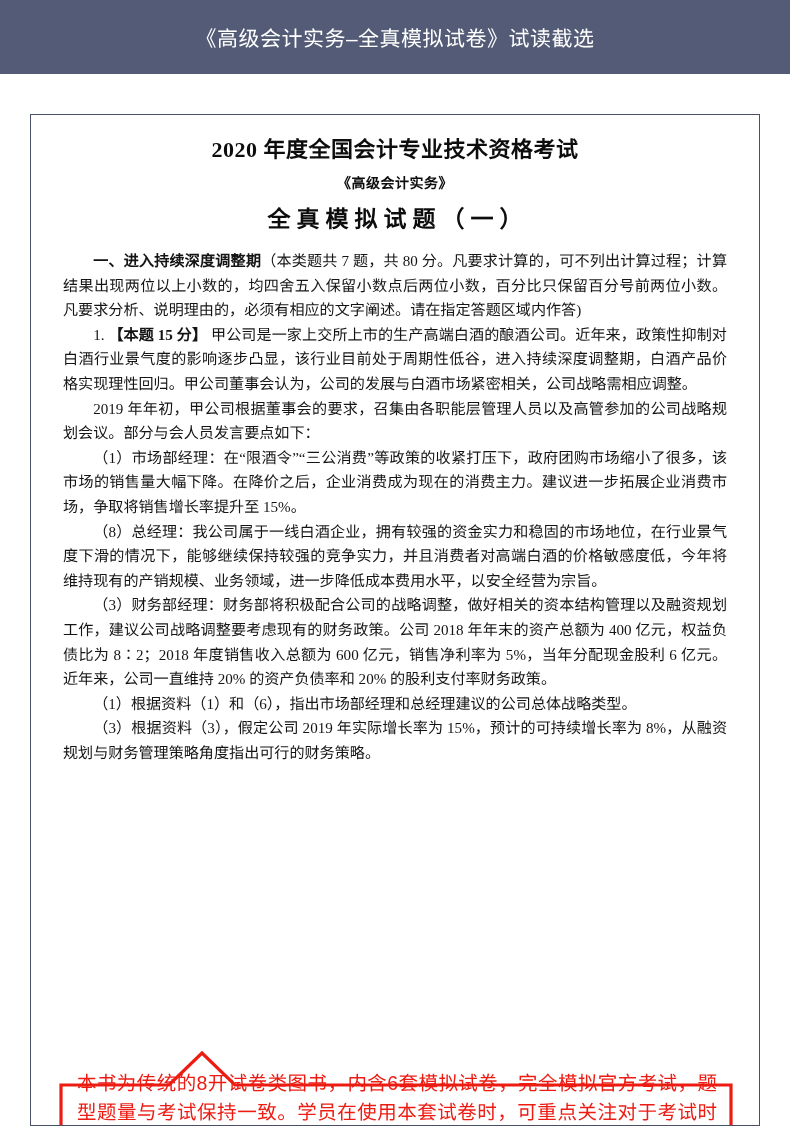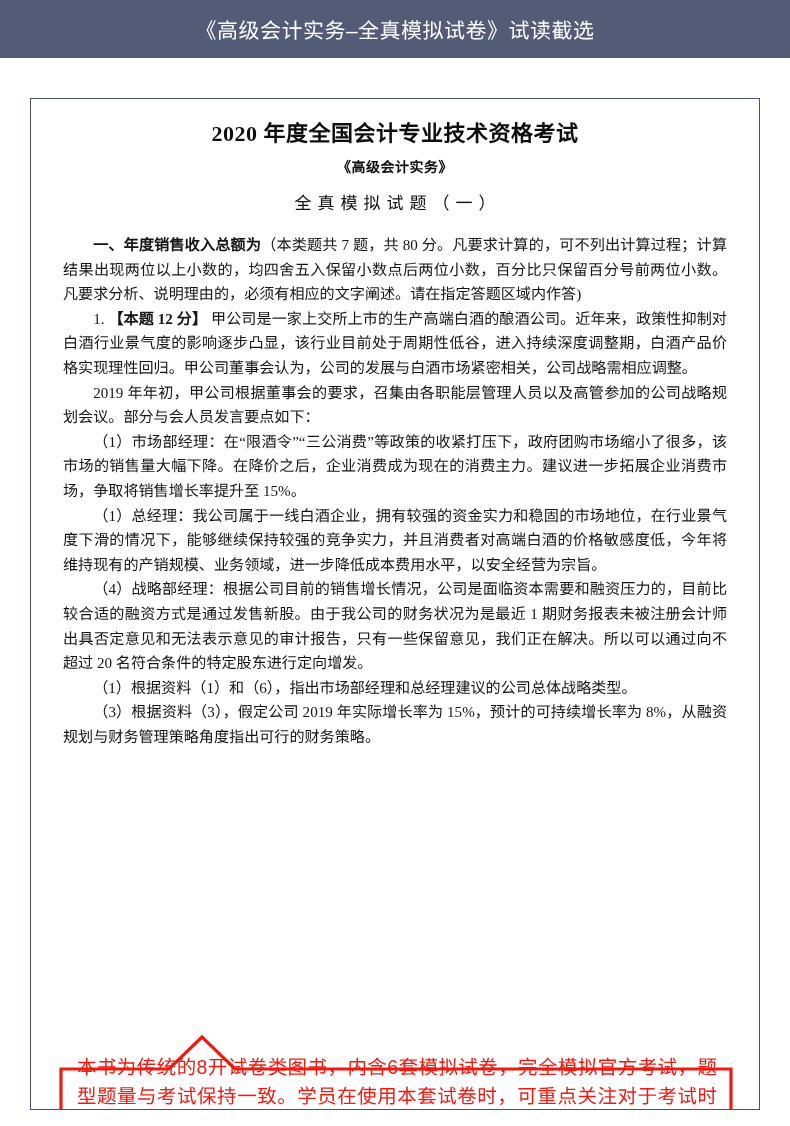--- a/index.html
+++ b/index.html
@@ -11,21 +11,21 @@
     width: 790px;
     height: 1126px;
     background: #ffffff;
     font-family: "Liberation Serif", "DejaVu Serif", serif;
     overflow: hidden;
   }
 
   
   .header-bar {
     width: 790px;
-    height: 58px;
+    height: 74px;
     background: #535b76;
     display: flex;
     align-items: center;
     justify-content: center;
     box-sizing: border-box;
   }
   .header-title {
     color: #ffffff;
     font-size: 21px;
     font-family: "Liberation Sans", "DejaVu Sans", sans-serif;
@@ -65,22 +65,22 @@
     line-height: 34px;
     letter-spacing: 0.5px;
   }
   .doc-title-line2 {
     font-size: 14px;
     font-weight: bold;
     line-height: 34px;
     letter-spacing: 0.5px;
   }
   .doc-title-line3 {
-    font-size: 17px;
-    font-weight: normal;
+    font-size: 23px;
+    font-weight: bold;
     line-height: 38px;
     letter-spacing: 6px;
     padding-left: 6px;
   }
 
   
   .doc-body {
     margin: 10px 32px 0 32px;
     color: #141414;
     font-size: 15.1px;
@@ -138,32 +138,32 @@
   <div class="page-sheet">
 
     <div class="doc-title-block">
       <div class="doc-title-line1">2020 年度全国会计专业技术资格考试</div>
       <div class="doc-title-line2">《高级会计实务》</div>
       <div class="doc-title-line3">全真模拟试题（一）</div>
     </div>
 
     <div class="doc-body">
 
-      <p><span class="b">一、年度销售收入总额为</span><span>（本类题共 7 题，共 80 分。凡要求计算的，可不列出计算过程；计算结果出现两位以上小数的，均四舍五入保留小数点后两位小数，百分比只保留百分号前两位小数。凡要求分析、说明理由的，必须有相应的文字阐述。请在指定答题区域内作答)</span></p>
+      <p><span class="b">一、进入持续深度调整期</span><span>（本类题共 7 题，共 80 分。凡要求计算的，可不列出计算过程；计算结果出现两位以上小数的，均四舍五入保留小数点后两位小数，百分比只保留百分号前两位小数。凡要求分析、说明理由的，必须有相应的文字阐述。请在指定答题区域内作答)</span></p>
 
-      <p><span>1.</span>&nbsp;<span class="b">【本题 12 分】</span>&nbsp;<span>甲公司是一家上交所上市的生产高端白酒的酿酒公司。近年来，政策性抑制对白酒行业景气度的影响逐步凸显，该行业目前处于周期性低谷，进入持续深度调整期，白酒产品价格实现理性回归。甲公司董事会认为，公司的发展与白酒市场紧密相关，公司战略需相应调整。</span></p>
+      <p><span>1.</span>&nbsp;<span class="b">【本题 15 分】</span>&nbsp;<span>甲公司是一家上交所上市的生产高端白酒的酿酒公司。近年来，政策性抑制对白酒行业景气度的影响逐步凸显，该行业目前处于周期性低谷，进入持续深度调整期，白酒产品价格实现理性回归。甲公司董事会认为，公司的发展与白酒市场紧密相关，公司战略需相应调整。</span></p>
 
       <p>2019 年年初，甲公司根据董事会的要求，召集由各职能层管理人员以及高管参加的公司战略规划会议。部分与会人员发言要点如下：</p>
 
       <p>（1）市场部经理：在“限酒令”“三公消费”等政策的收紧打压下，政府团购市场缩小了很多，该市场的销售量大幅下降。在降价之后，企业消费成为现在的消费主力。建议进一步拓展企业消费市场，争取将销售增长率提升至 15%。</p>
 
-      <p>（1）总经理：我公司属于一线白酒企业，拥有较强的资金实力和稳固的市场地位，在行业景气度下滑的情况下，能够继续保持较强的竞争实力，并且消费者对高端白酒的价格敏感度低，今年将维持现有的产销规模、业务领域，进一步降低成本费用水平，以安全经营为宗旨。</p>
+      <p>（8）总经理：我公司属于一线白酒企业，拥有较强的资金实力和稳固的市场地位，在行业景气度下滑的情况下，能够继续保持较强的竞争实力，并且消费者对高端白酒的价格敏感度低，今年将维持现有的产销规模、业务领域，进一步降低成本费用水平，以安全经营为宗旨。</p>
 
+      <p>（3）财务部经理：财务部将积极配合公司的战略调整，做好相关的资本结构管理以及融资规划工作，建议公司战略调整要考虑现有的财务政策。公司 2018 年年末的资产总额为 400 亿元，权益负债比为 8∶2；2018 年度销售收入总额为 600 亿元，销售净利率为 5%，当年分配现金股利 6 亿元。近年来，公司一直维持 20% 的资产负债率和 20% 的股利支付率财务政策。</p>
 
-      <p>（4）战略部经理：根据公司目前的销售增长情况，公司是面临资本需要和融资压力的，目前比较合适的融资方式是通过发售新股。由于我公司的财务状况为是最近 1 期财务报表未被注册会计师出具否定意见和无法表示意见的审计报告，只有一些保留意见，我们正在解决。所以可以通过向不超过 20 名符合条件的特定股东进行定向增发。</p>
 
 
 
       <p>（1）根据资料（1）和（6），指出市场部经理和总经理建议的公司总体战略类型。</p>
 
 
       <p>（3）根据资料（3），假定公司 2019 年实际增长率为 15%，预计的可持续增长率为 8%，从融资规划与财务管理策略角度指出可行的财务策略。</p>
 
     </div>
 

